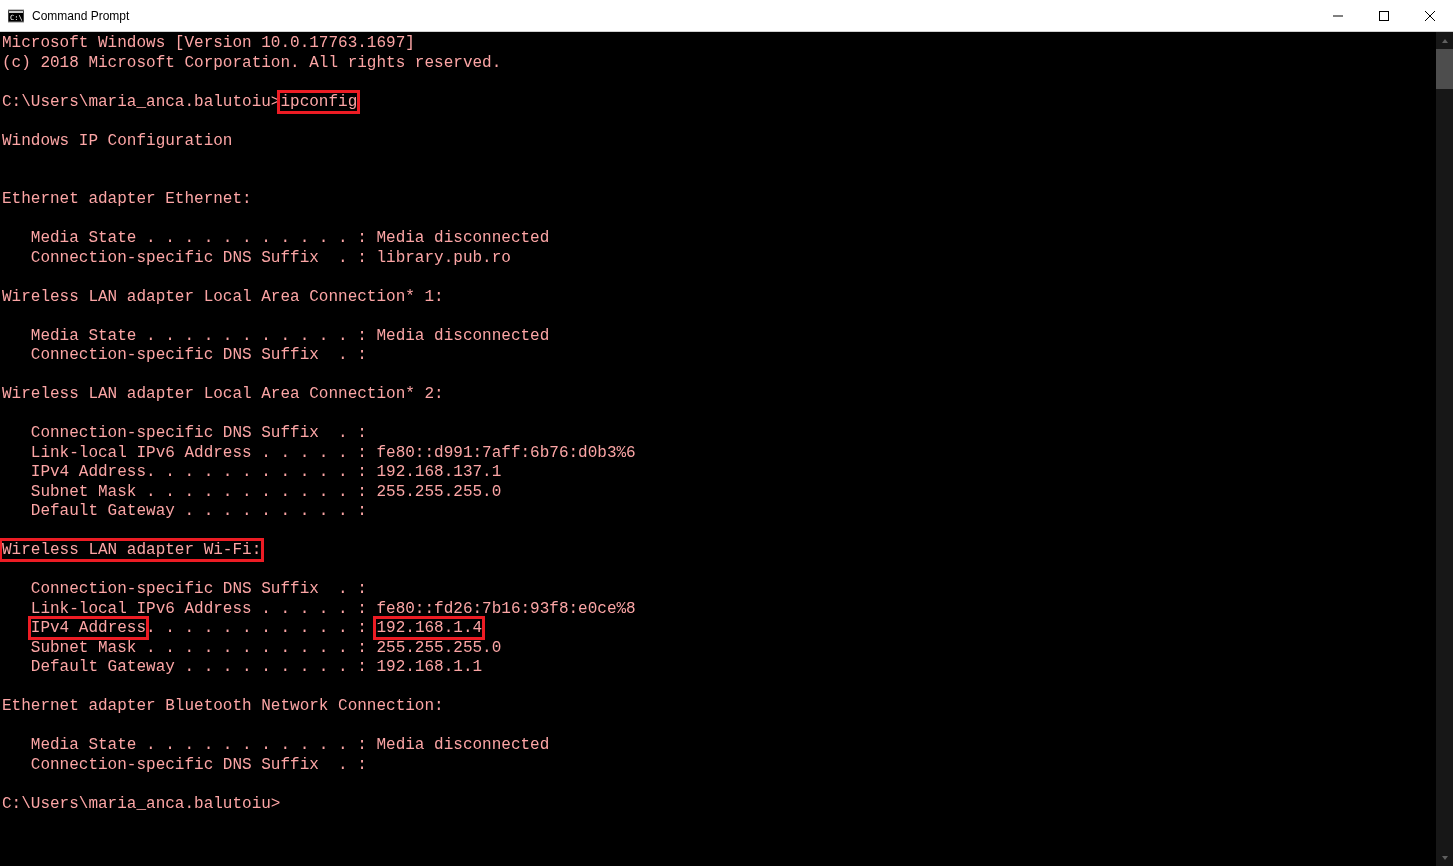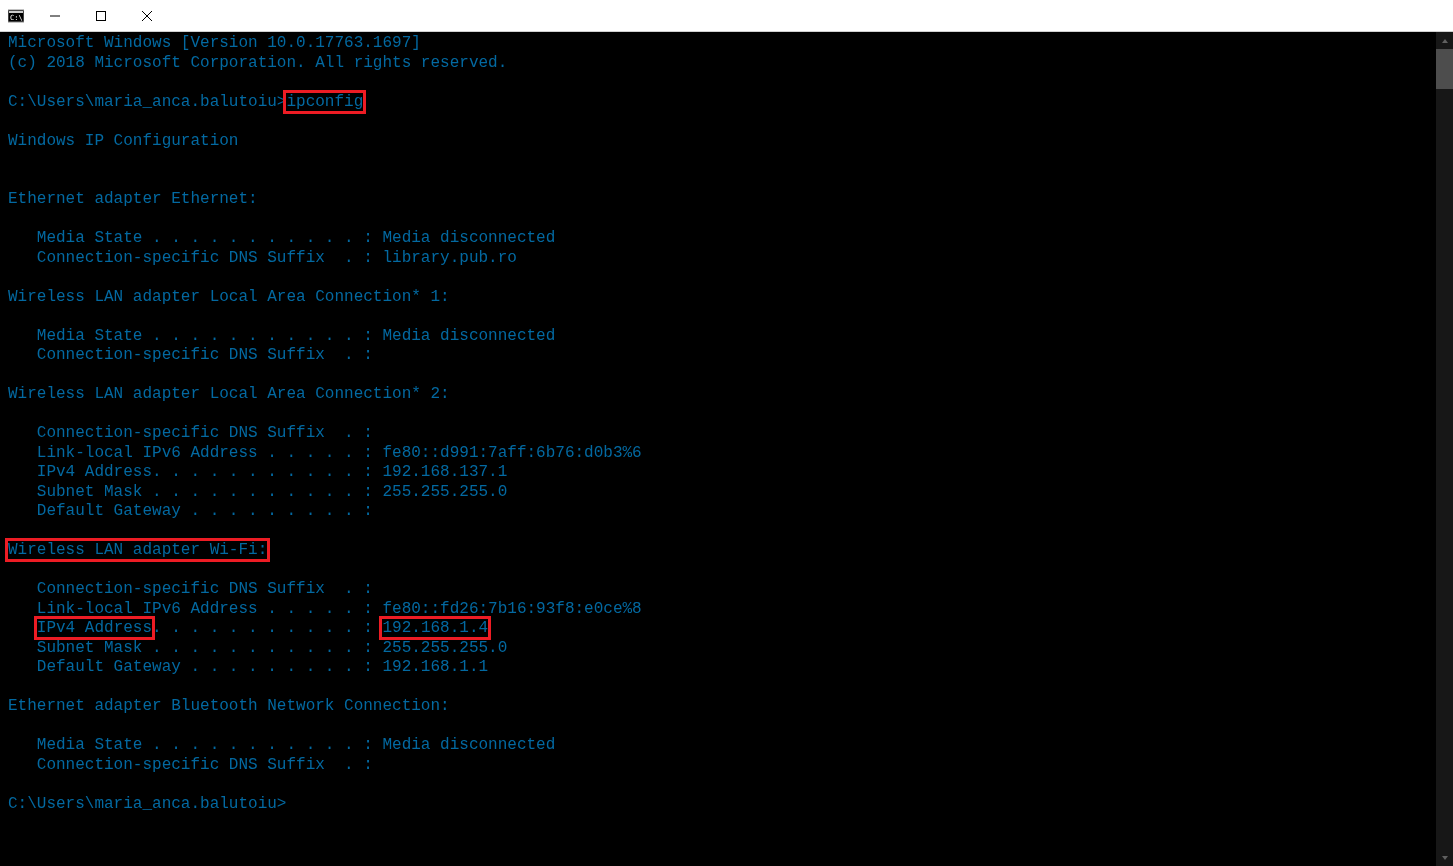--- a/index.html
+++ b/index.html
@@ -53,25 +53,25 @@
     }
     .console-wrapper {
       flex: 1;
       display: flex;
       background: #000;
       overflow: hidden;
     }
     .console {
       flex: 1;
       background: #000;
-      color: #0369a1;
+      color: #fca5a5;
       font-family: Consolas, "Courier New", monospace;
       font-size: 16px;
       line-height: 19.5px;
-      padding: 2px 0 0 8px;
+      padding: 2px 0 0 2px;
       white-space: pre;
       overflow: hidden;
     }
     .scrollbar {
       width: 17px;
       background: #171717;
       position: relative;
     }
     .scrollbar-arrow {
       width: 17px;
@@ -104,20 +104,21 @@
 <body>
 
 <div class="titlebar">
   <span class="titlebar-icon">
     <svg width="16" height="16" viewBox="0 0 16 16">
       <rect x="0" y="2" width="16" height="12" fill="#000" stroke="#888" stroke-width="1"></rect>
       <rect x="1" y="3" width="14" height="2" fill="#ccc"></rect>
       <text x="2" y="12" font-size="7" fill="#fff" font-family="monospace">C:\</text>
     </svg>
   </span>
+  <span class="titlebar-title">Command Prompt</span>
   <div class="titlebar-controls">
     <div class="titlebar-btn">
       <svg width="10" height="10" viewBox="0 0 10 10">
           <line x1="0" y1="5" x2="10" y2="5" stroke="#000" stroke-width="1"></line>
         </svg>
     </div>
     <div class="titlebar-btn">
       <svg width="10" height="10" viewBox="0 0 10 10">
           <rect x="0.5" y="0.5" width="9" height="9" fill="none" stroke="#000" stroke-width="1"></rect>
         </svg>

